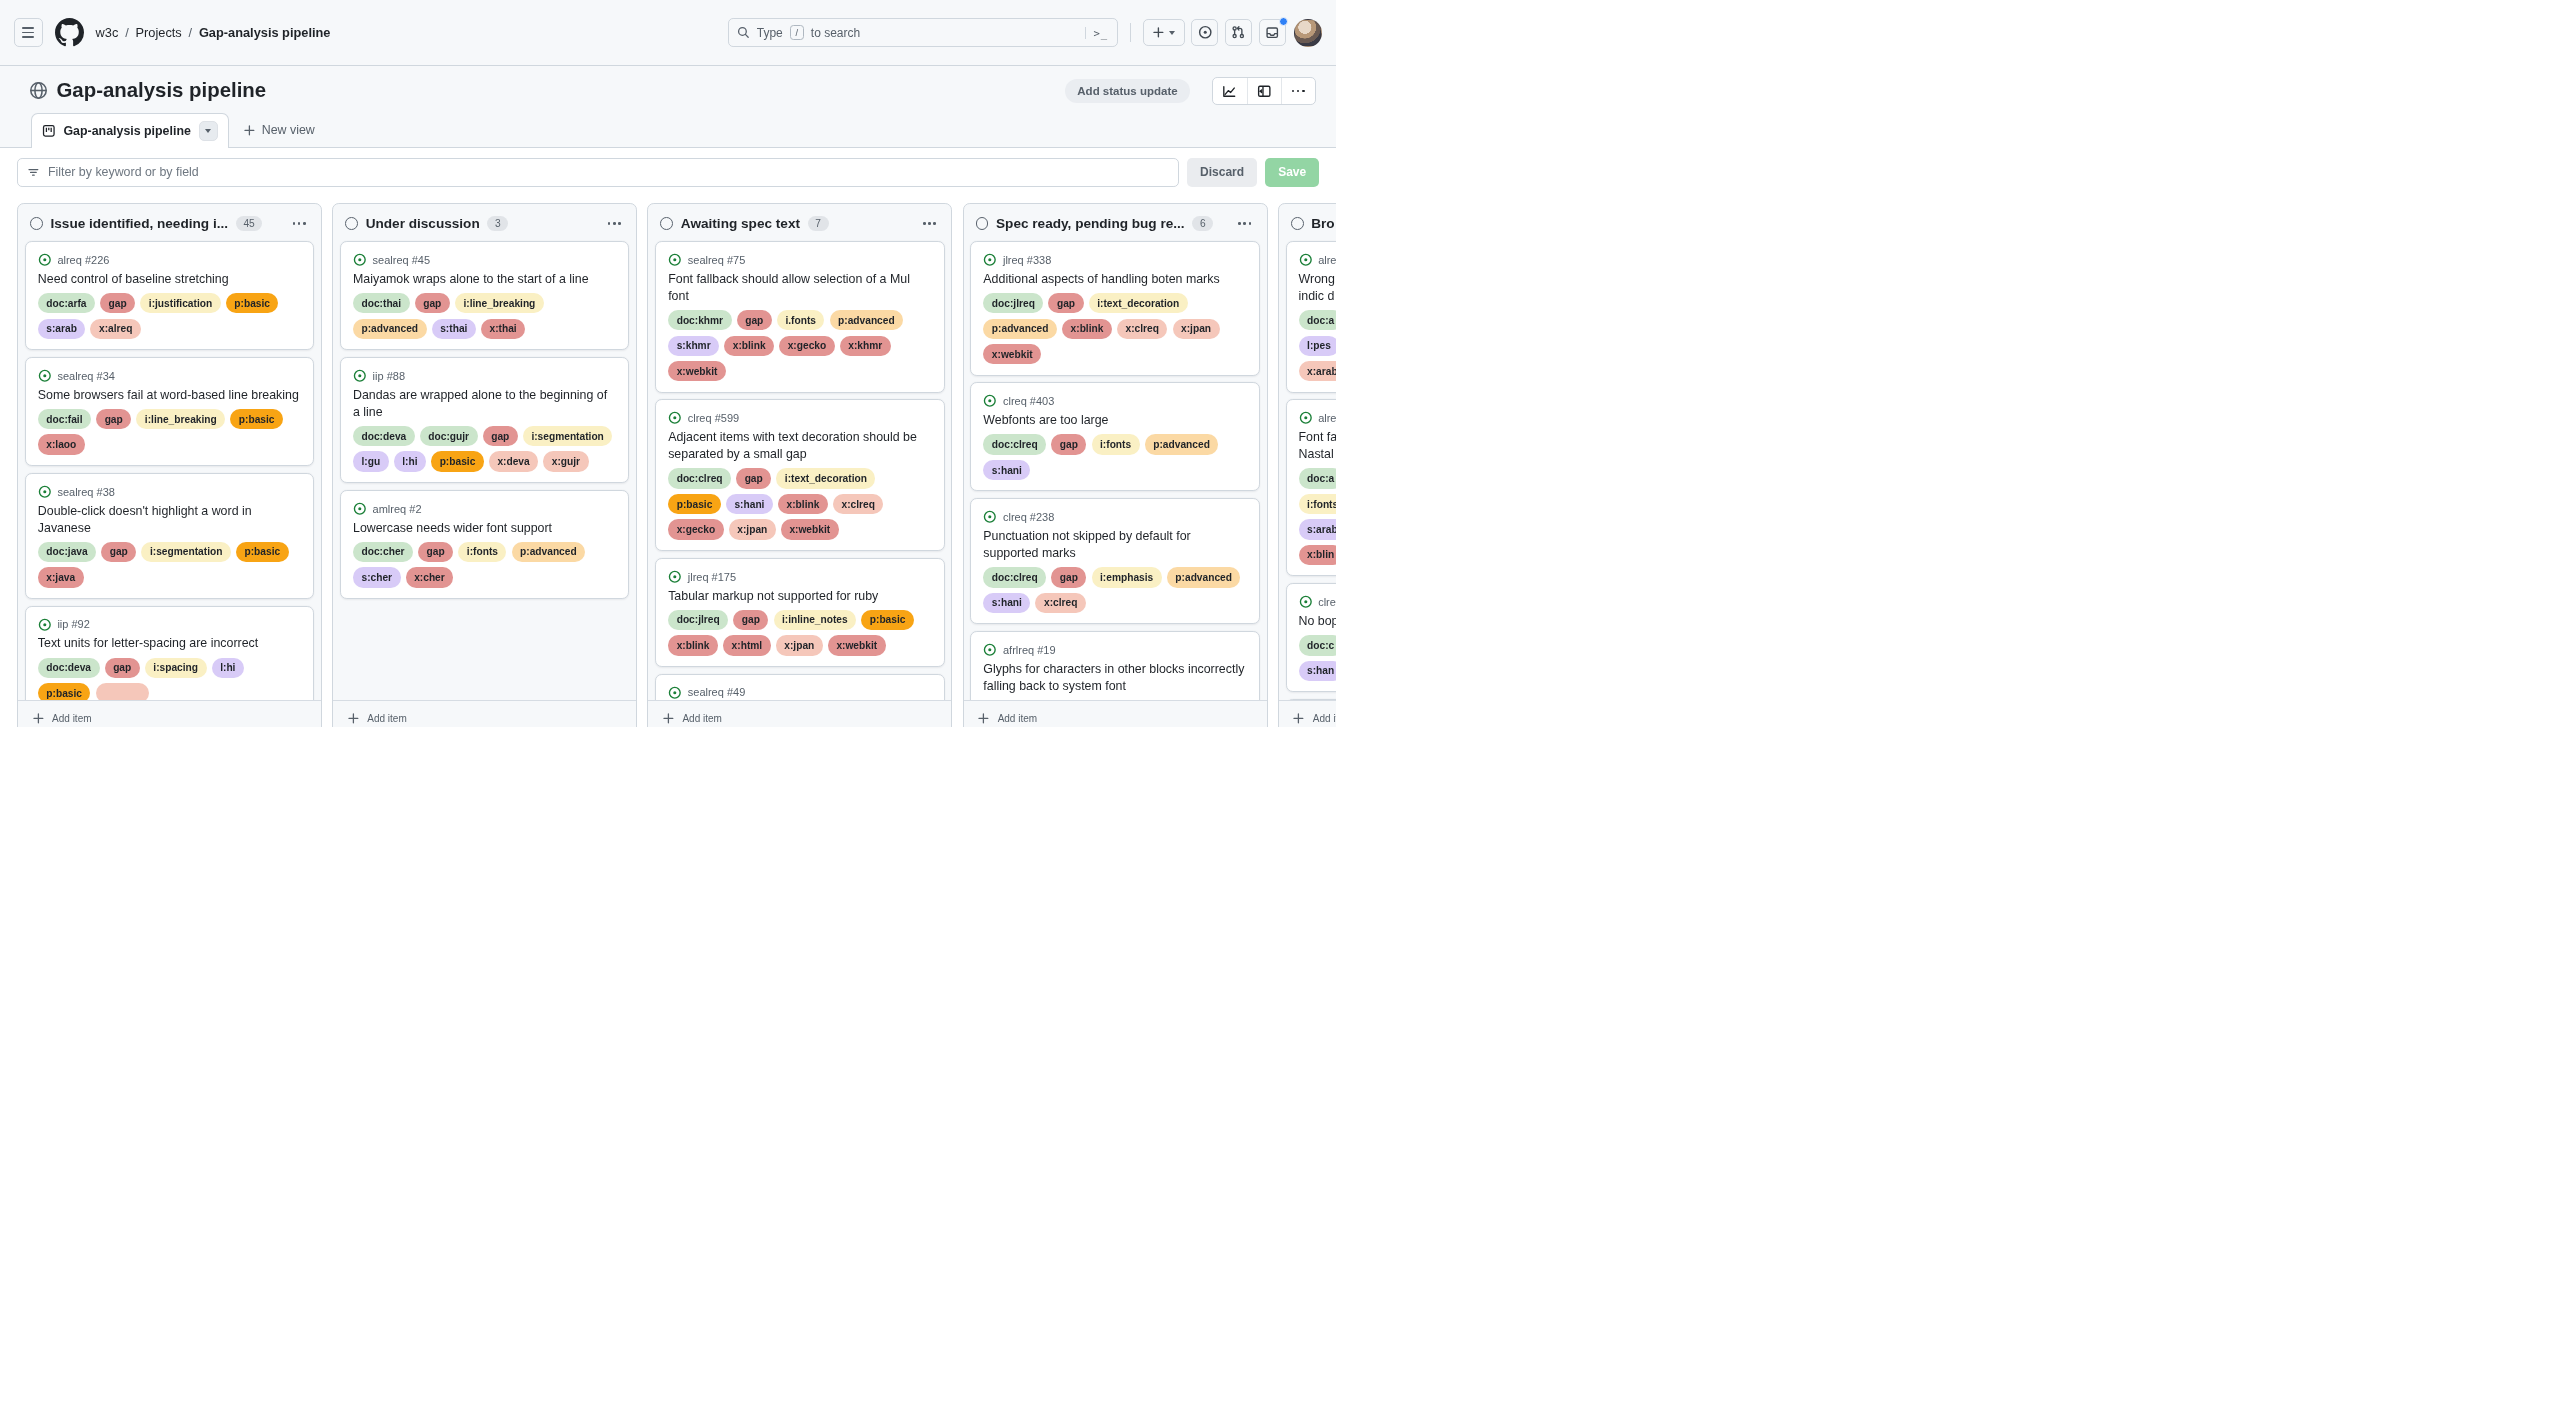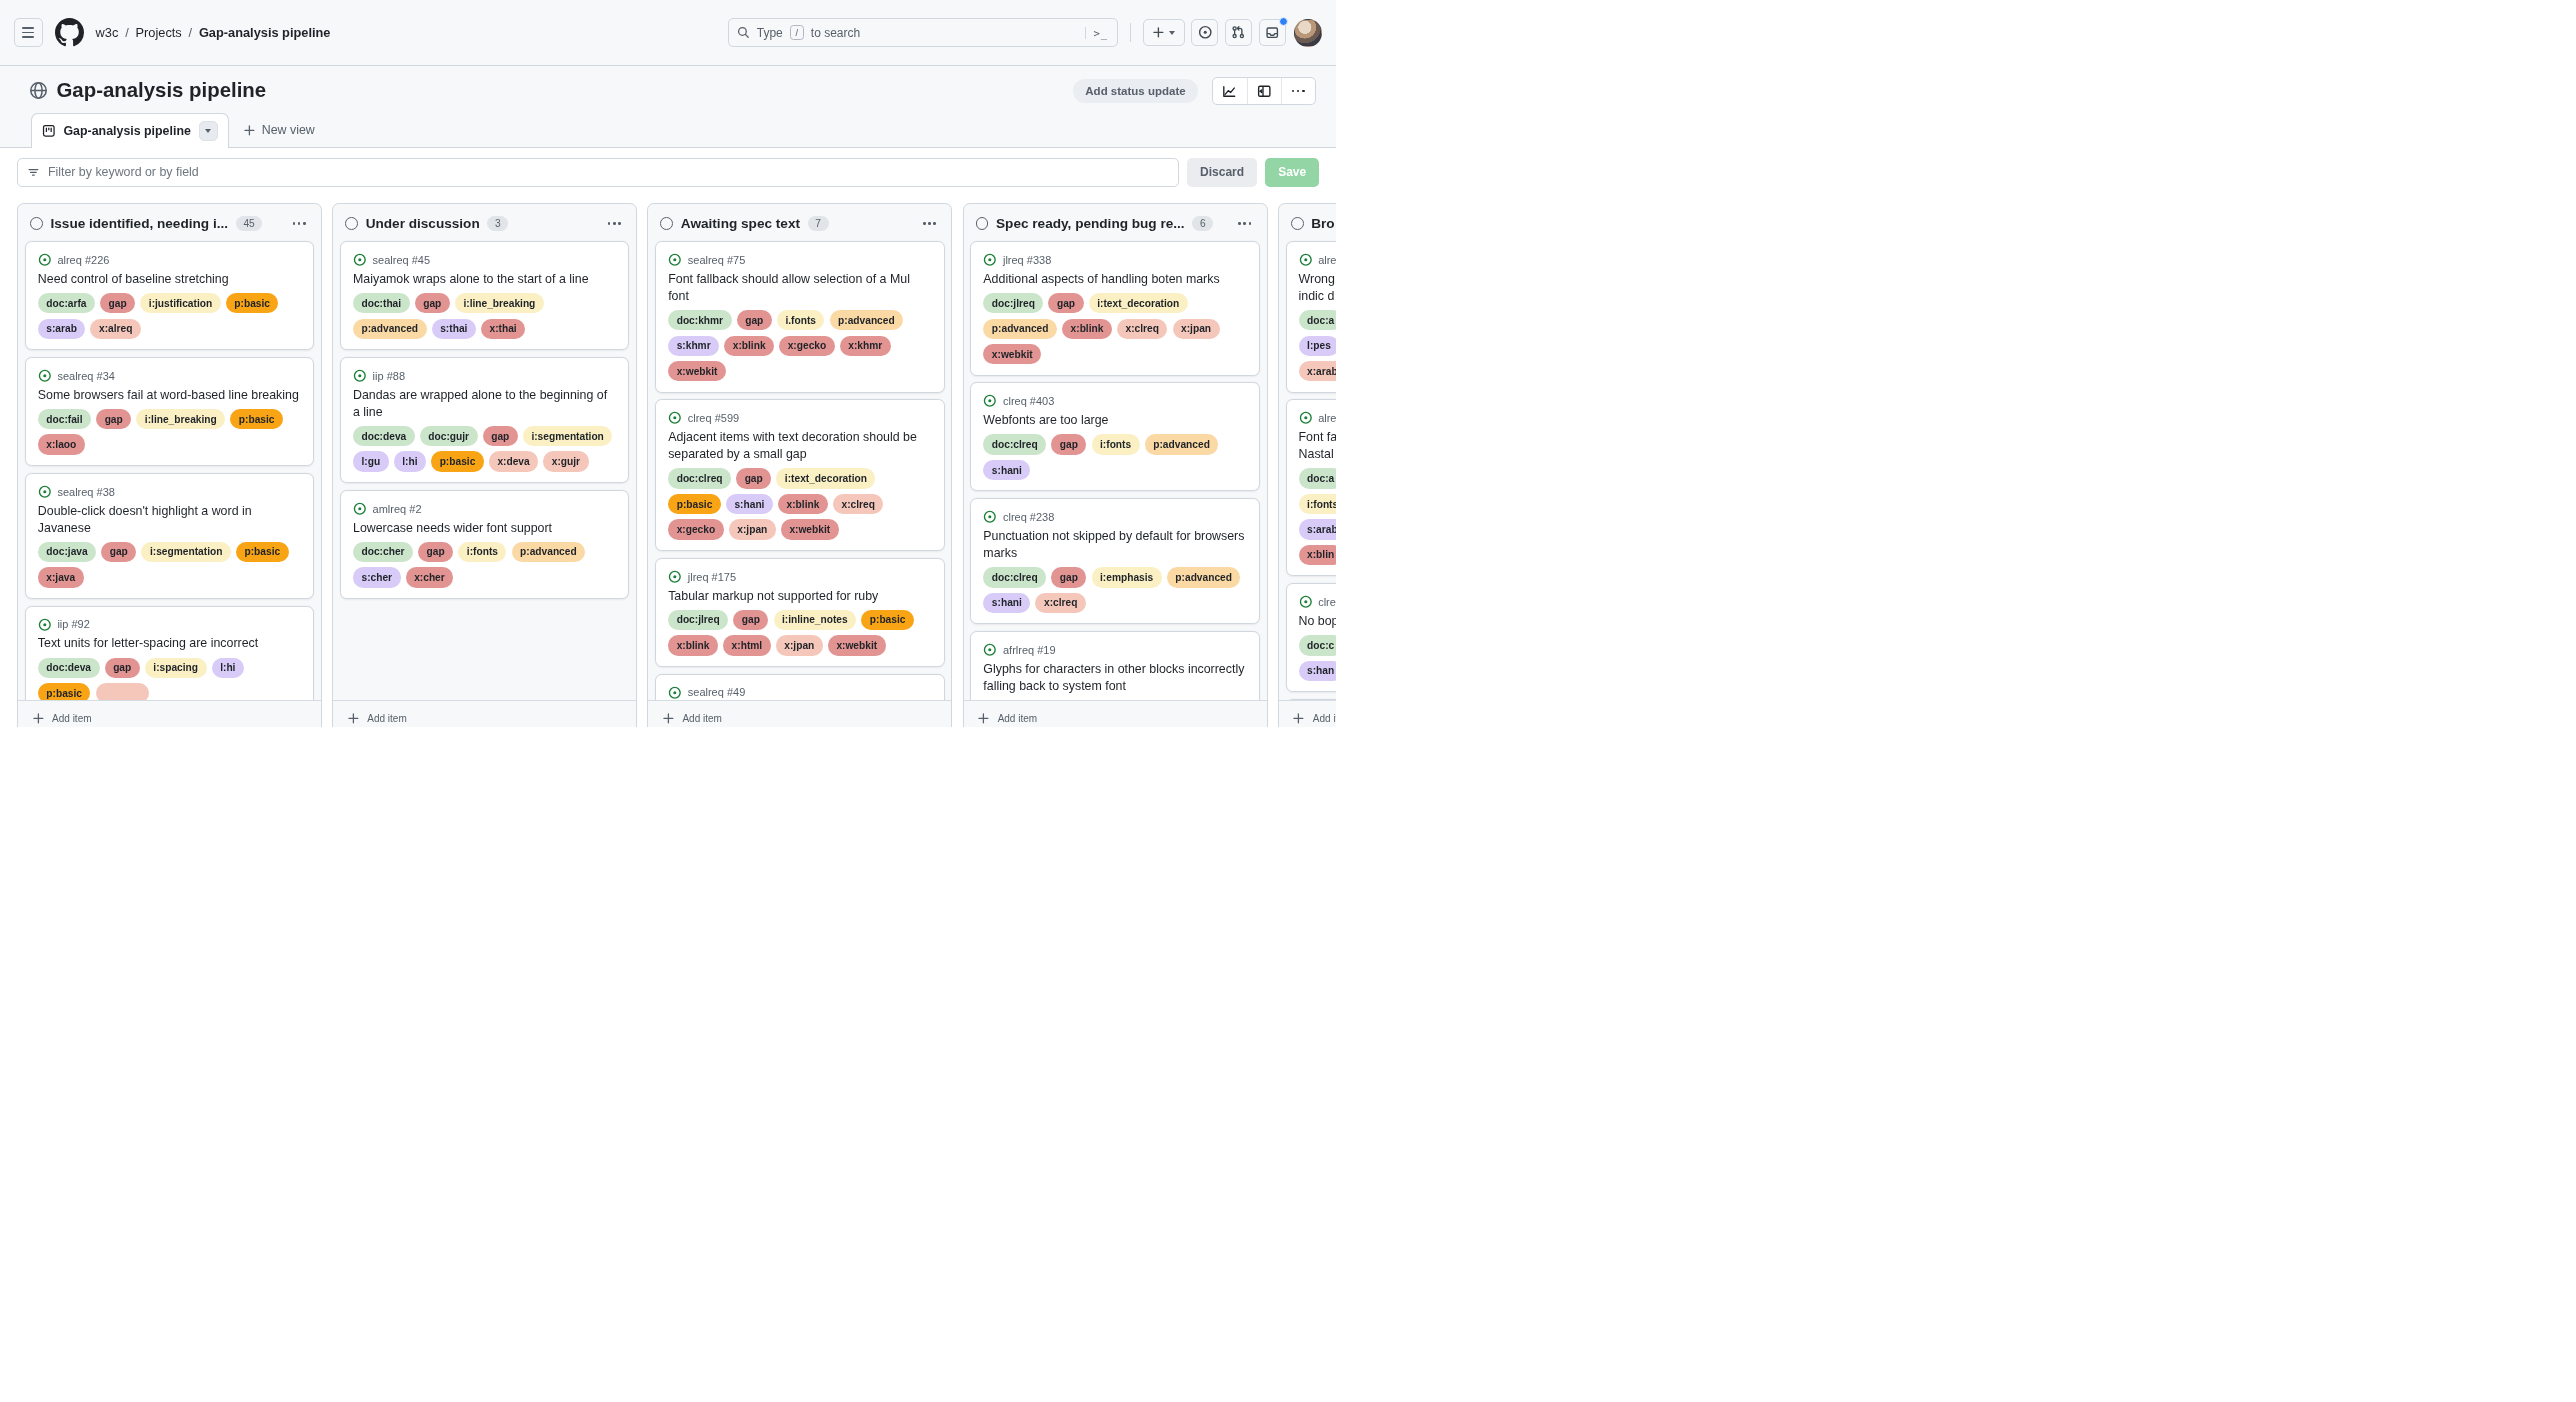--- a/index.html
+++ b/index.html
@@ -29,21 +29,21 @@
     display:flex; align-items:center; justify-content:center; gap:4.3px; background:transparent; cursor:pointer; position:relative; }
   .caret { width:0; height:0; border-left:3.4px solid transparent; border-right:3.4px solid transparent; border-top:4.3px solid #57606a; }
   .bluedot { position:absolute; top:-3.4px; right:-3.4px; width:9.4px; height:9.4px; border-radius:50%;
     background:#2f81f7; border:1.7px solid #f6f8fa; }
   .avatar { width:28px; height:28px; border-radius:50%; margin-left:8.5px; cursor:pointer;
     background:radial-gradient(circle at 38% 28%, #e8d8c8 0 26%, #b89878 27% 45%, #6a5a52 46% 64%, #3b3b45 65% 100%); border:0.9px solid rgba(31,35,40,.15); }
 
   
   .titlebar { display:flex; align-items:center; padding:11px 20.4px 7.7px 29px; background:#f6f8fa; }
   .titlebar h1 { font-size:20.4px; font-weight:700; color:#1f2328; margin-left:8.5px; }
-  .tb-right { margin-left:auto; display:flex; align-items:center; gap:14px; }
+  .tb-right { margin-left:auto; display:flex; align-items:center; gap:22px; }
   .statuspill { height:24px; padding:0 12px; border-radius:12px; background:#eaedf1; border:none;
     color:#57606a; font-weight:600; font-size:11.5px; display:flex; align-items:center; cursor:pointer; font-family:inherit; }
   .seggroup { display:flex; border:0.9px solid #d0d7de; border-radius:5.1px; background:#fff; overflow:hidden; }
   .segbtn { width:34px; height:25.6px; display:flex; align-items:center; justify-content:center; background:transparent; border:none; cursor:pointer; }
   .segbtn + .segbtn { border-left:0.9px solid #e3e7eb; }
   .dots { display:flex; gap:2.6px; }
   .dots i { width:2.6px; height:2.6px; border-radius:50%; background:#1f2328; }
 
   
   .tabrow { background:#f6f8fa; border-bottom:0.9px solid #d0d7de; display:flex; align-items:flex-end; padding-left:31px; height:36px; }
@@ -535,21 +535,21 @@
           </div>
         </article>
         <article class="card">
           <div class="cid">
             <svg width="13.6" height="13.6" viewBox="0 0 16 16" fill="none" style="flex:none">
               <circle cx="8" cy="8" r="6.3" stroke="#1a7f37" stroke-width="1.6"></circle>
               <circle cx="8" cy="8" r="1.8" fill="#1a7f37"></circle>
             </svg>
             <span>clreq #238</span>
           </div>
-          <div class="ctitle">Punctuation not skipped by default for browsers marks</div>
+          <div class="ctitle">Punctuation not skipped by default for supported marks</div>
           <div class="chips">
             <span class="chip" style="background: rgb(203, 229, 203);">doc:clreq</span>
             <span class="chip" style="background: rgb(226, 148, 146);">gap</span>
             <span class="chip" style="background: rgb(250, 240, 196);">i:emphasis</span>
             <span class="chip" style="background: rgb(251, 217, 164);">p:advanced</span>
             <span class="chip" style="background: rgb(216, 203, 247);">s:hani</span>
             <span class="chip" style="background: rgb(245, 199, 186);">x:clreq</span>
           </div>
         </article>
         <article class="card">

